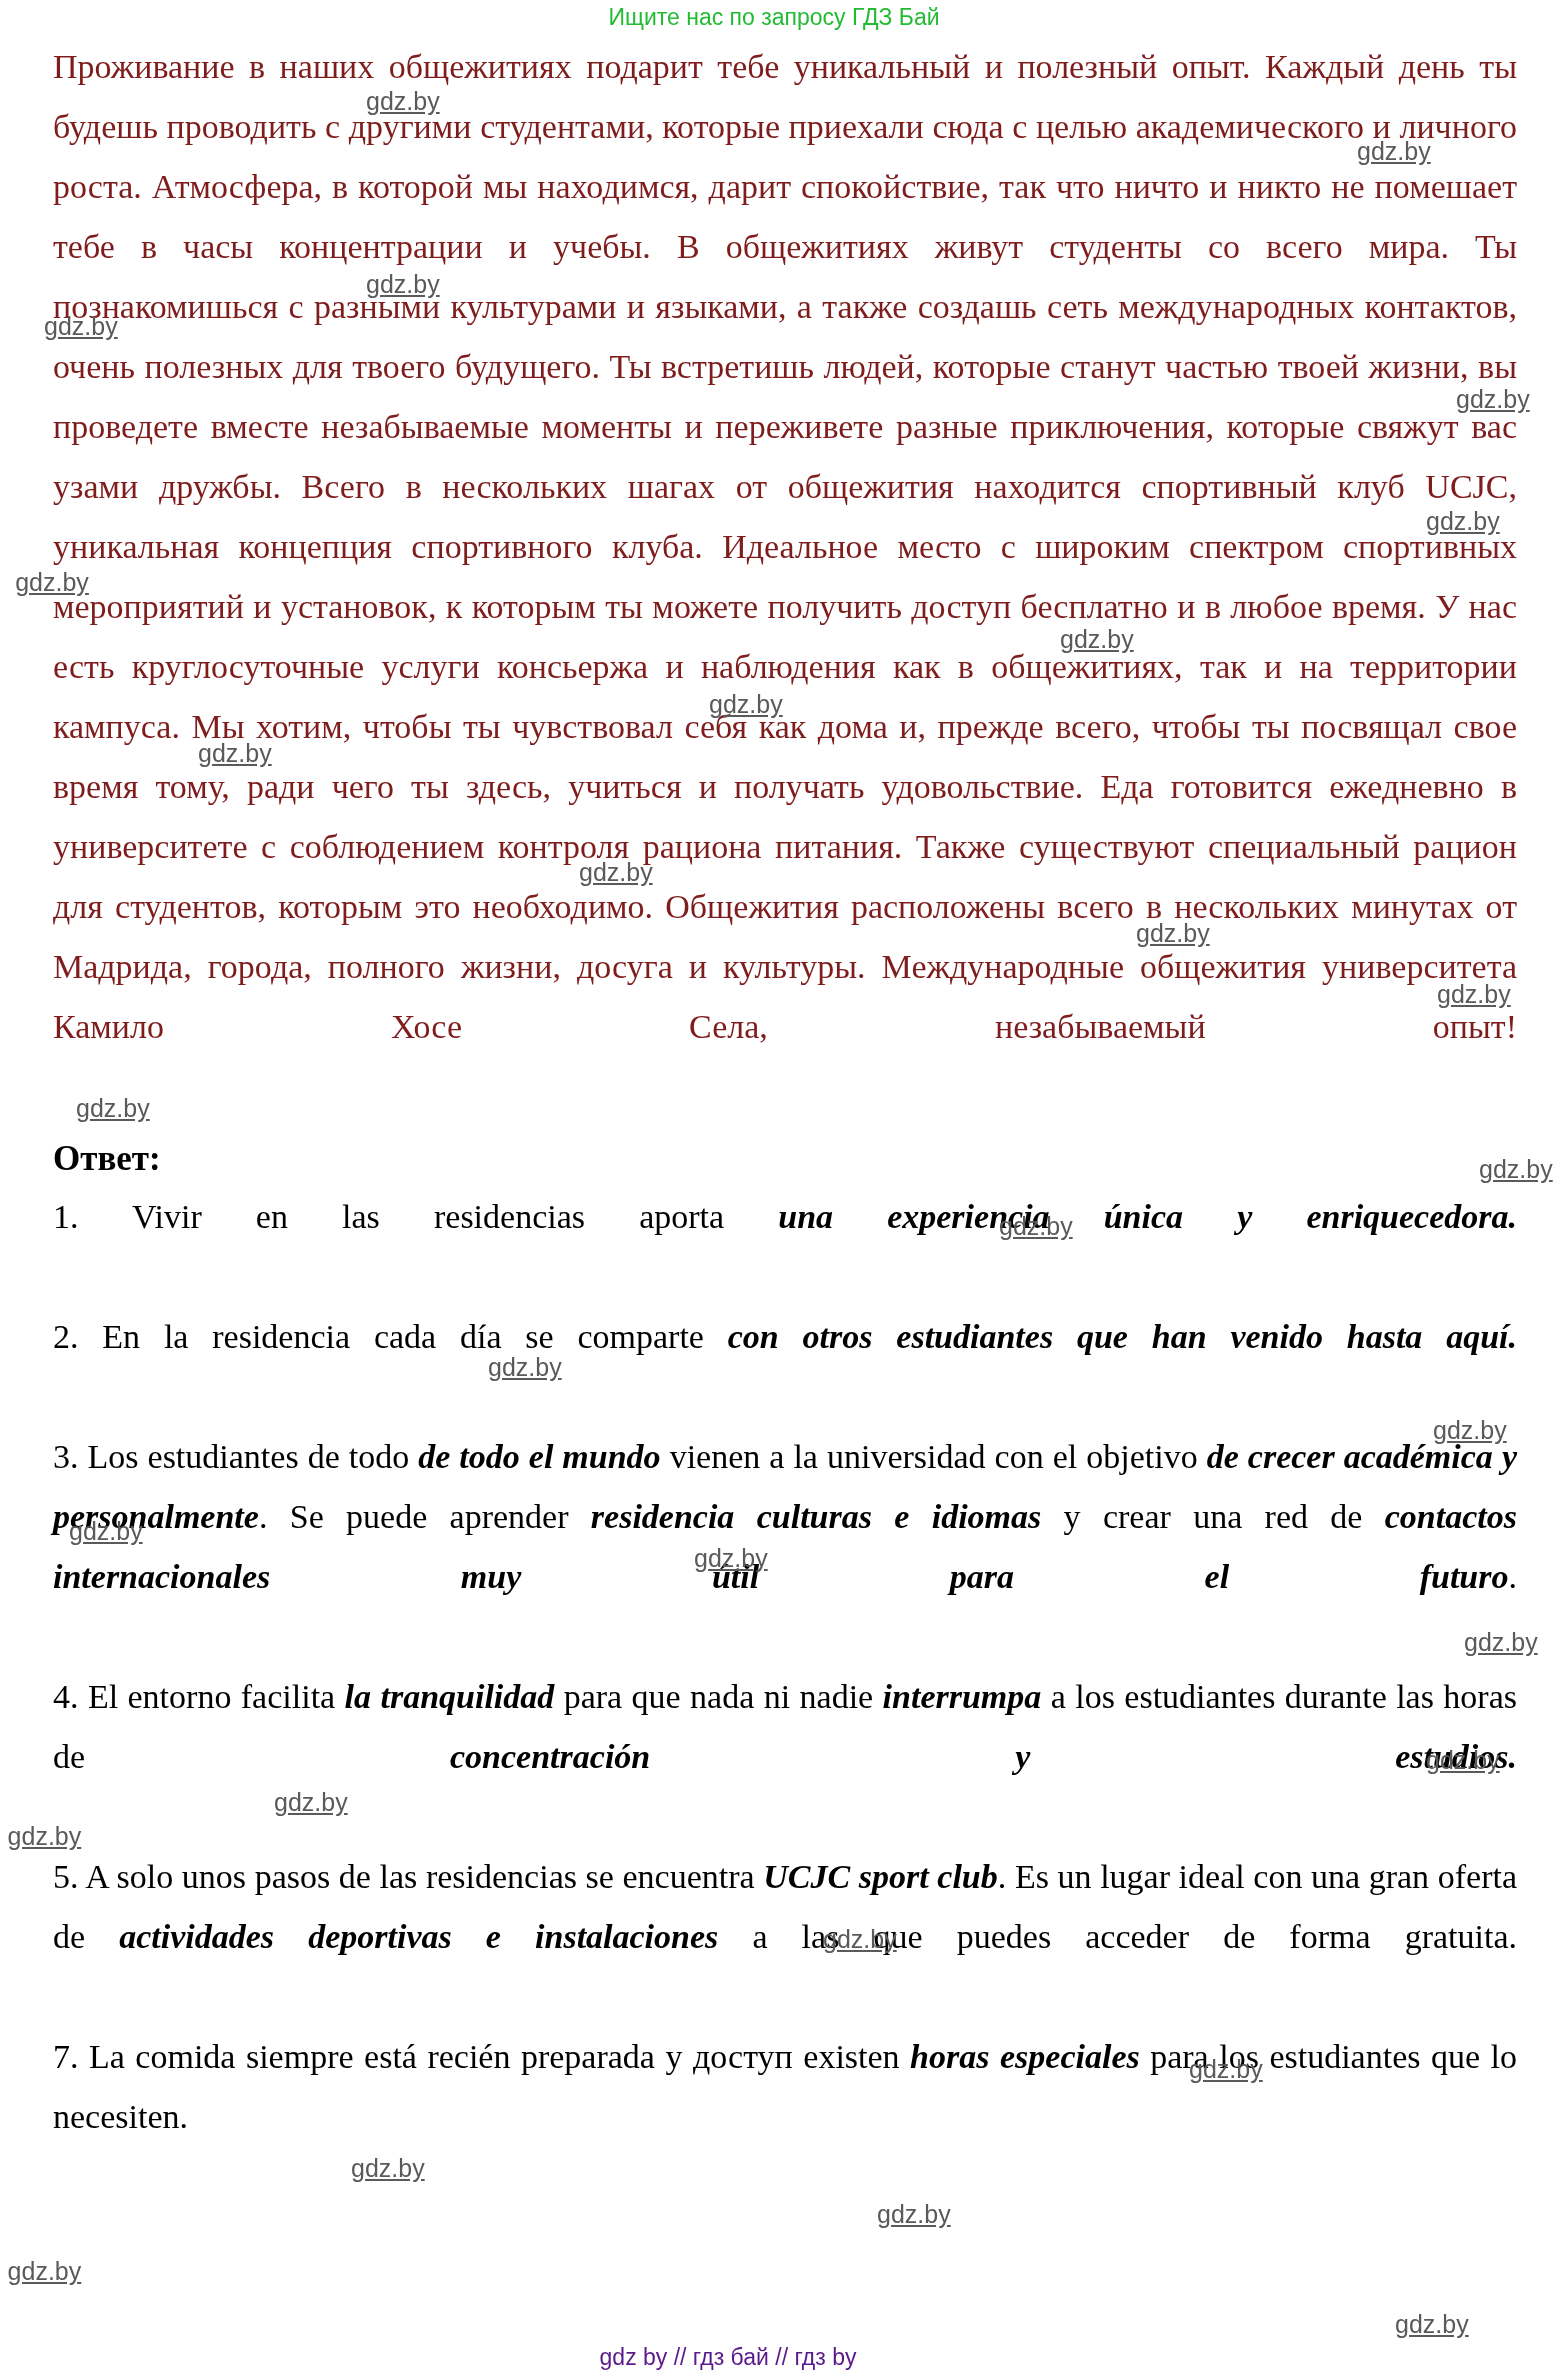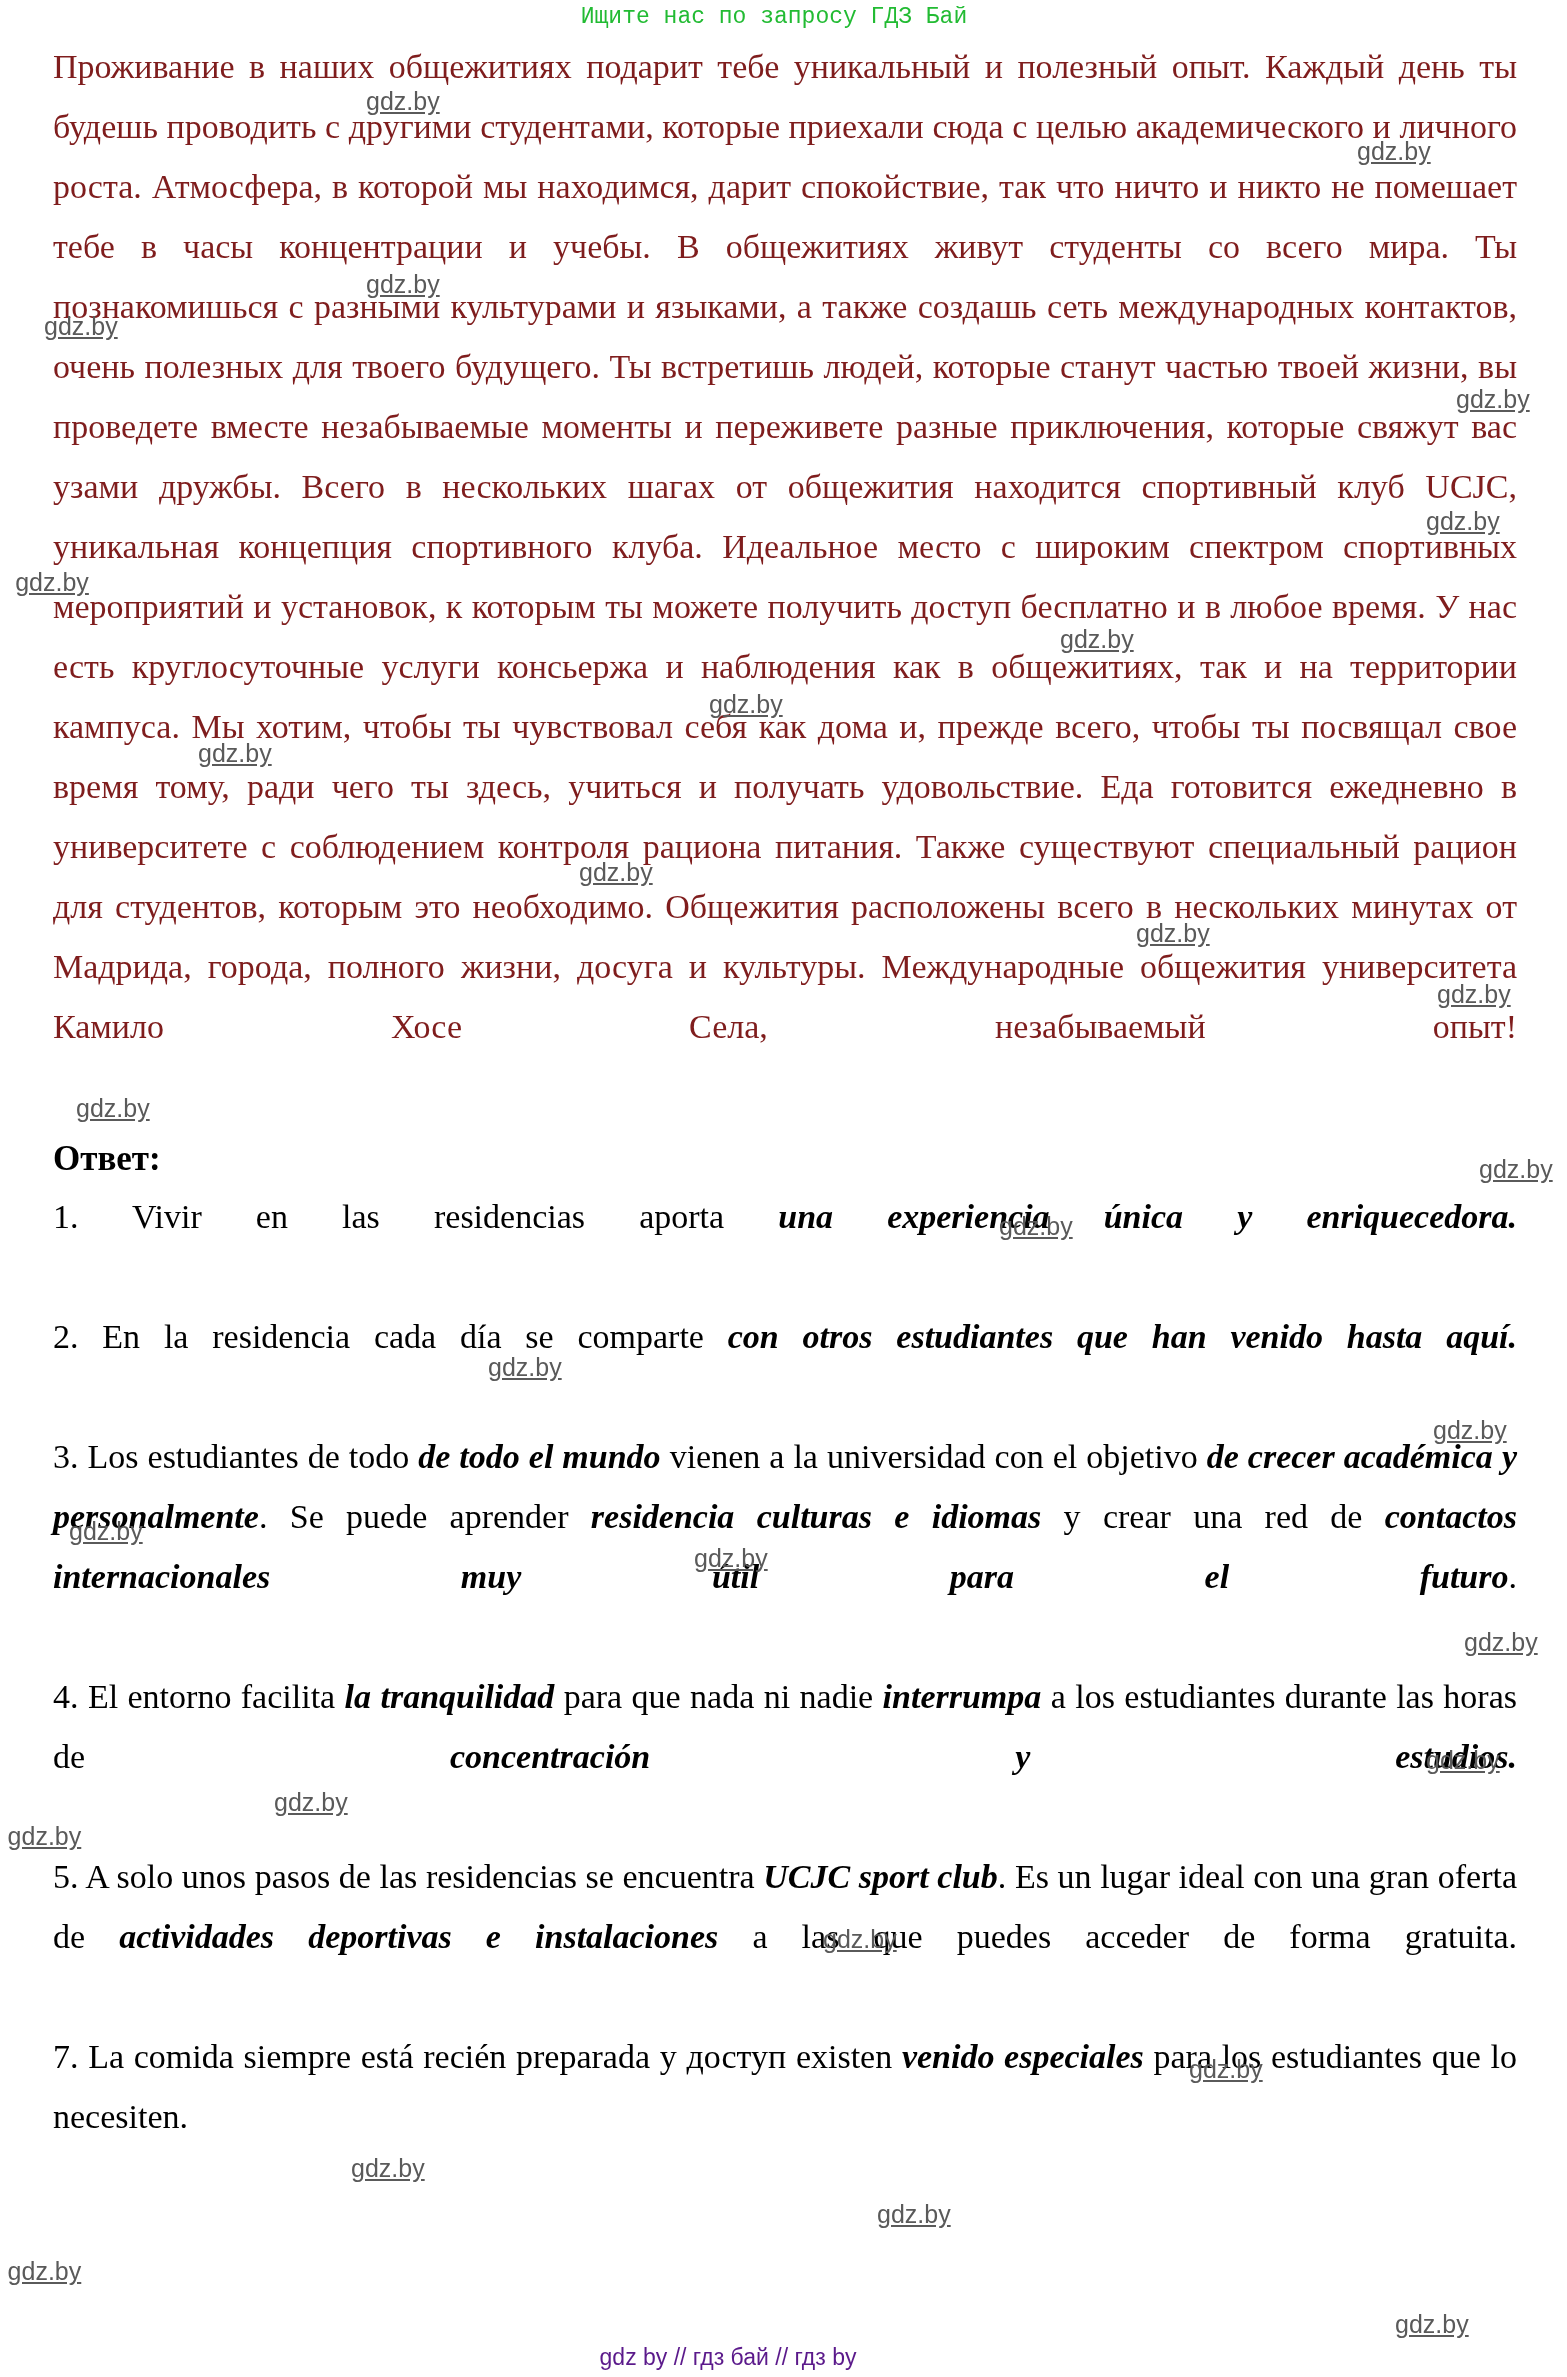--- a/index.html
+++ b/index.html
@@ -22,21 +22,21 @@
     background: #ffffff;
   }
 
   
   .promo-header {
     position: absolute;
     top: 1.5px;
     left: 0;
     width: 1548px;
     text-align: center;
-    font-family: Liberation Mono, monospace;
+    font-family: Liberation Sans, sans-serif;
     font-size: 23px;
     line-height: 30.5px;
     color: #22bb33;
     letter-spacing: 0px;
     white-space: nowrap;
   }
 
   
   .content {
     position: absolute;
@@ -126,21 +126,21 @@
     <p class="para">Проживание в наших общежитиях подарит тебе уникальный и полезный опыт. Каждый день ты будешь проводить с другими студентами, которые приехали сюда с целью академического и личного роста. Атмосфера, в которой мы находимся, дарит спокойствие, так что ничто и никто не помешает тебе в часы концентрации и учебы. В общежитиях живут студенты со всего мира. Ты познакомишься с разными культурами и языками, а также создашь сеть международных контактов, очень полезных для твоего будущего. Ты встретишь людей, которые станут частью твоей жизни, вы проведете вместе незабываемые моменты и переживете разные приключения, которые свяжут вас узами дружбы. Всего в нескольких шагах от общежития находится спортивный клуб UCJC, уникальная концепция спортивного клуба. Идеальное место с широким спектром спортивных мероприятий и установок, к которым ты можете получить доступ бесплатно и в любое время. У нас есть круглосуточные услуги консьержа и наблюдения как в общежитиях, так и на территории кампуса. Мы хотим, чтобы ты чувствовал себя как дома и, прежде всего, чтобы ты посвящал свое время тому, ради чего ты здесь, учиться и получать удовольствие. Еда готовится ежедневно в университете с соблюдением контроля рациона питания. Также существуют специальный рацион для студентов, которым это необходимо. Общежития расположены всего в нескольких минутах от Мадрида, города, полного жизни, досуга и культуры. Международные общежития университета Камило Хосе Села, незабываемый опыт!</p>
 
     <div class="answer-heading">Ответ:</div>
 
     <div id="answers-list">
         <p class="answer"><span>1.</span><span> Vivir en las residencias aporta </span><b>una experiencia única y enriquecedora.</b></p>
         <p class="answer"><span>2.</span><span> En la residencia cada día se comparte </span><b>con otros estudiantes que han venido hasta aquí.</b></p>
         <p class="answer"><span>3.</span><span> Los estudiantes de todo </span><b>de todo el mundo</b><span> vienen a la universidad con el objetivo </span><b>de crecer académica y personalmente</b><span>. Se puede aprender </span><b>residencia culturas e idiomas</b><span> y crear una red de </span><b>contactos internacionales muy útil para el futuro</b><span>.</span></p>
         <p class="answer"><span>4.</span><span> El entorno facilita </span><b>la tranquilidad</b><span> para que nada ni nadie </span><b>interrumpa</b><span> a los estudiantes durante las horas de </span><b>concentración y estudios.</b></p>
         <p class="answer"><span>5.</span><span> A solo unos pasos de las residencias se encuentra </span><b>UCJC sport club</b><span>. Es un lugar ideal con una gran oferta de </span><b>actividades deportivas e instalaciones</b><span> a las que puedes acceder de forma gratuita.</span></p>
-        <p class="answer nojustify"><span>7.</span><span> La comida siempre está recién preparada y доступ existen </span><b>venido especiales</b><span> para los estudiantes que lo necesiten.</span></p>
+        <p class="answer nojustify"><span>7.</span><span> La comida siempre está recién preparada y доступ existen </span><b>horas especiales</b><span> para los estudiantes que lo necesiten.</span></p>
       </div>
 
   </div>
 
   <div id="watermark-layer">
       <div class="wm" style="left: 366px; top: 91px; color: rgb(90, 90, 90);">gdz.by</div>
       <div class="wm" style="left: 1357px; top: 141px; color: rgb(90, 90, 90);">gdz.by</div>
       <div class="wm" style="left: 44px; top: 316px; color: rgb(90, 90, 90);">gdz.by</div>
       <div class="wm" style="left: 366px; top: 274px; color: rgb(90, 90, 90);">gdz.by</div>
       <div class="wm" style="left: 1456px; top: 389px; color: rgb(90, 90, 90);">gdz.by</div>

